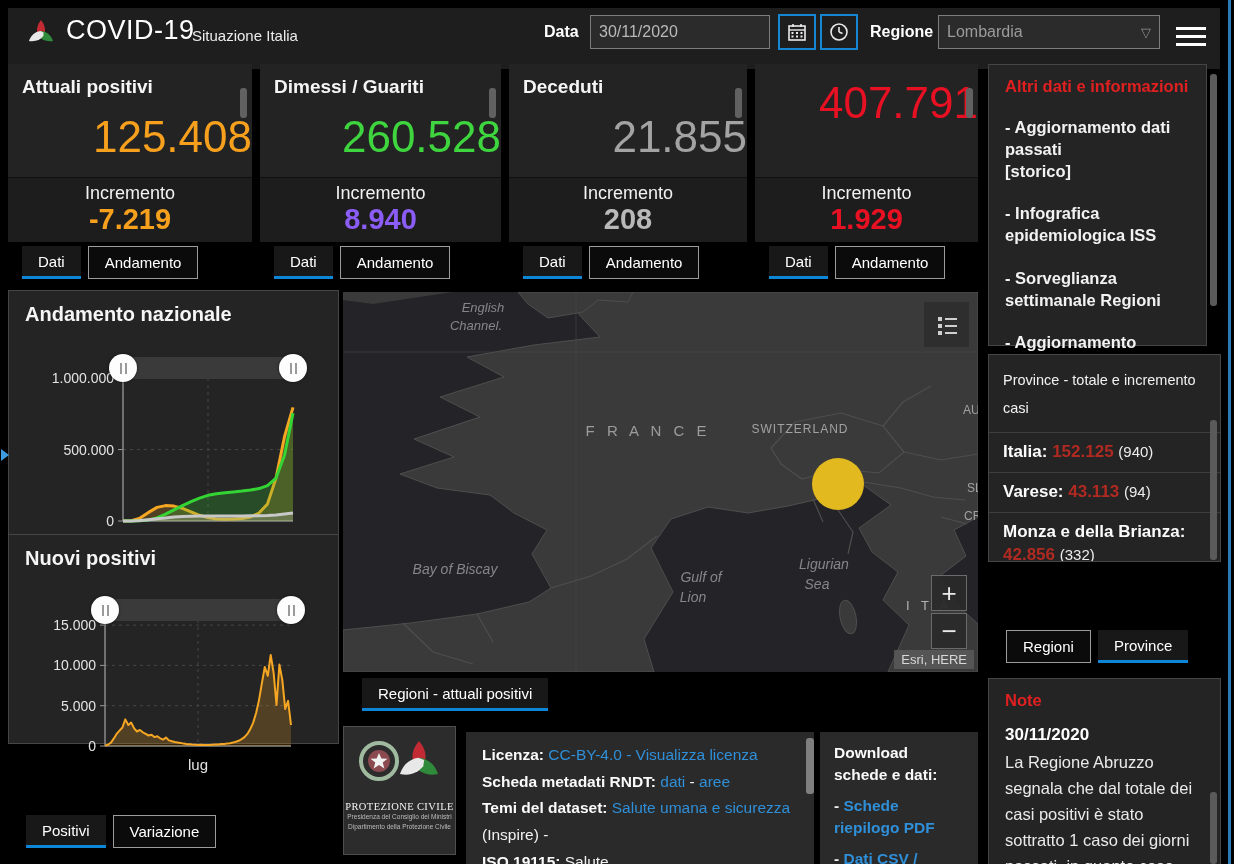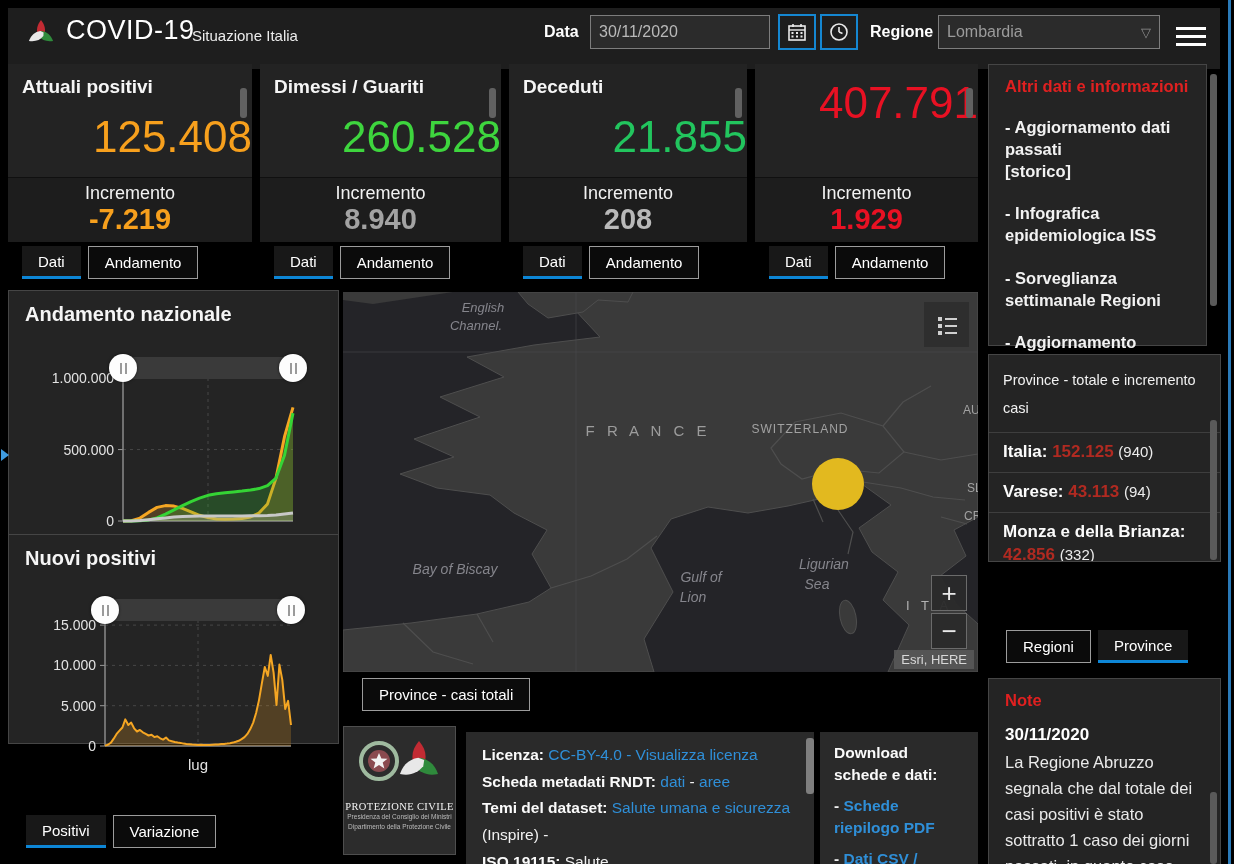--- a/index.html
+++ b/index.html
@@ -144,32 +144,32 @@
 <div class="abs tabrow" style="left:22px;top:246px">
   <div class="tab active">Dati</div>
   <div class="tab">Andamento</div>
 </div>
 
 <div class="abs card" style="left:260px;width:241px">
   <div class="card-title">Dimessi / Guariti</div>
   <div class="card-value" style="color: rgb(62, 213, 62);">260.528</div>
   <div class="card-inc">
     <div class="card-inc-label">Incremento</div>
-    <div class="card-inc-value" style="color: #a3a3a3;">8.940</div>
+    <div class="card-inc-value" style="color: #8b5cf6;">8.940</div>
   </div>
   <div class="abs scroll-thumb" style="right:5px;top:24px;width:7px;height:30px"></div>
 </div>
 <div class="abs tabrow" style="left:274px;top:246px">
   <div class="tab active">Dati</div>
   <div class="tab">Andamento</div>
 </div>
 
 <div class="abs card" style="left:509px;width:238px">
   <div class="card-title">Deceduti</div>
-  <div class="card-value" style="color: #22c55e;">21.855</div>
+  <div class="card-value" style="color: #a3a3a3;">21.855</div>
   <div class="card-inc">
     <div class="card-inc-label">Incremento</div>
     <div class="card-inc-value" style="color: rgb(185, 185, 185);">208</div>
   </div>
   <div class="abs scroll-thumb" style="right:5px;top:24px;width:7px;height:30px"></div>
 </div>
 <div class="abs tabrow" style="left:523px;top:246px">
   <div class="tab active">Dati</div>
   <div class="tab">Andamento</div>
 </div>
@@ -317,21 +317,21 @@
           <line x1="11" y1="14" x2="23" y2="14"></line>
           <line x1="11" y1="21" x2="23" y2="21"></line>
         </g>
     </svg>
   </div>
   <div class="abs zoom-btn" style="top:283px">+</div>
   <div class="abs zoom-btn" style="top:321px">−</div>
   <div id="map-attrib" class="abs">Esri, HERE</div>
 </div>
 <div class="abs tabrow" style="left:362px;top:678px">
-  <div class="tab">Province - casi totali</div>
+  <div class="tab active">Regioni - attuali positivi</div>
 </div>
 
 <div id="logo-panel" class="abs">
   <svg width="86" height="56" viewBox="0 0 86 56">
     <circle cx="22" cy="26" r="18" fill="none" stroke="#9fba9f" stroke-width="4"></circle>
     <circle cx="22" cy="26" r="11" fill="#8a4a4f"></circle>
     <path d="M22,18 L24.4,23.6 L30.5,23.8 L25.7,27.5 L27.4,33.4 L22,30 L16.6,33.4 L18.3,27.5 L13.5,23.8 L19.6,23.6 Z" fill="#f2f2f2"></path>
     <g transform="translate(62,28)">
       <path d="M0,-22 C7,-14 8,-6 5,2 L0,6 L-5,2 C-8,-6 -7,-14 0,-22 Z" fill="#c22b33"></path>
       <path d="M0,-22 C7,-14 8,-6 5,2 L0,6 L-5,2 C-8,-6 -7,-14 0,-22 Z" fill="#2f8a3c" transform="rotate(120)"></path>

